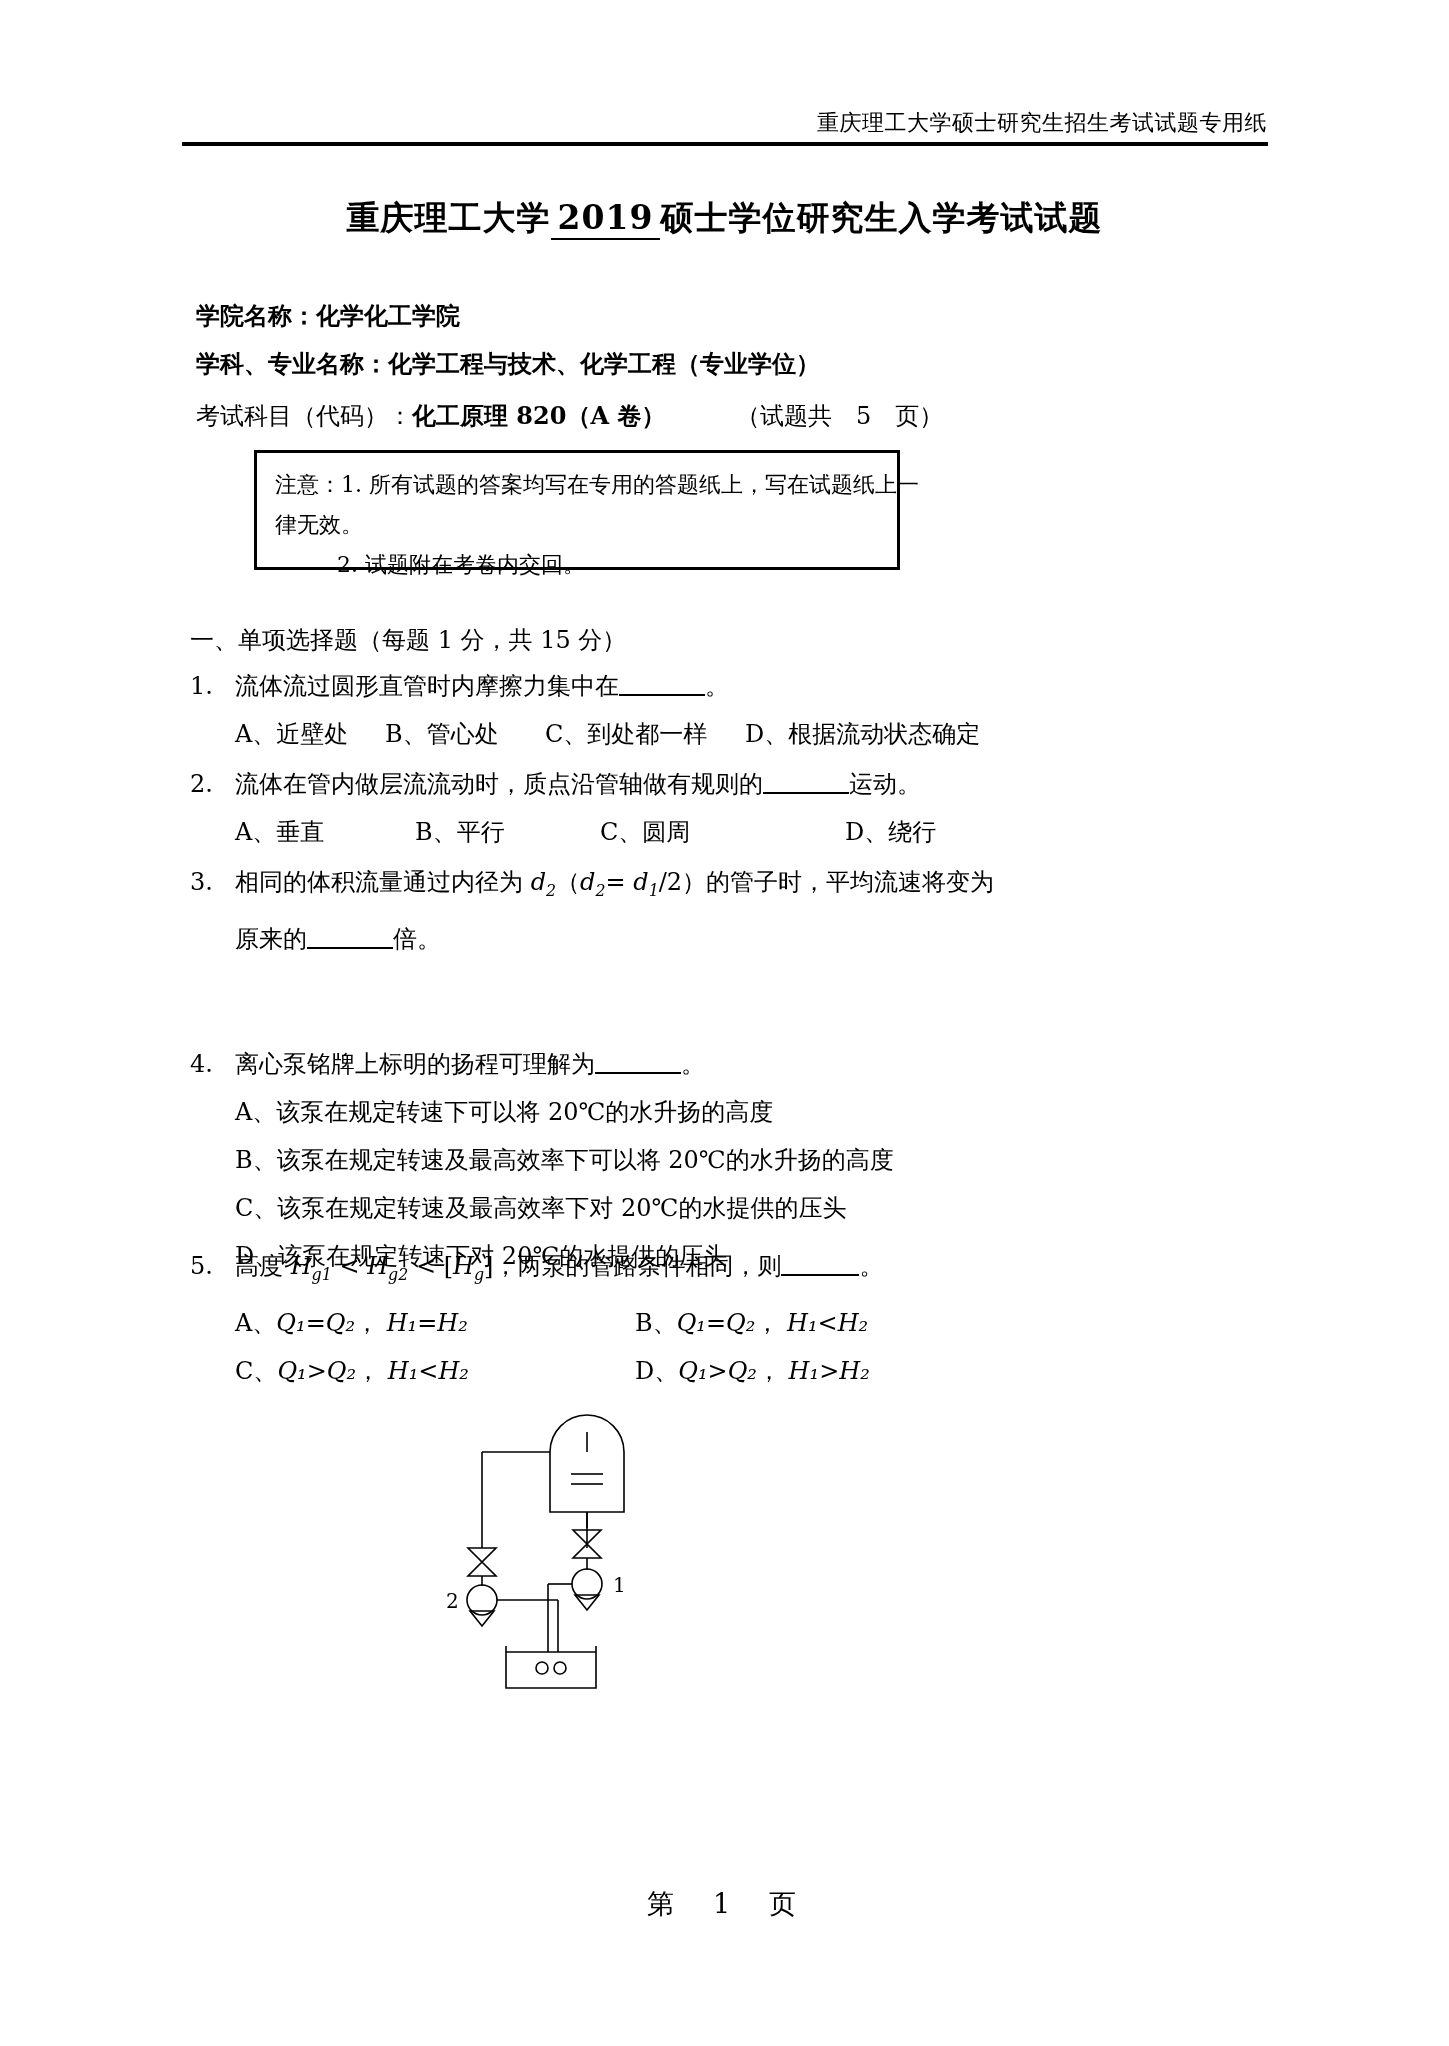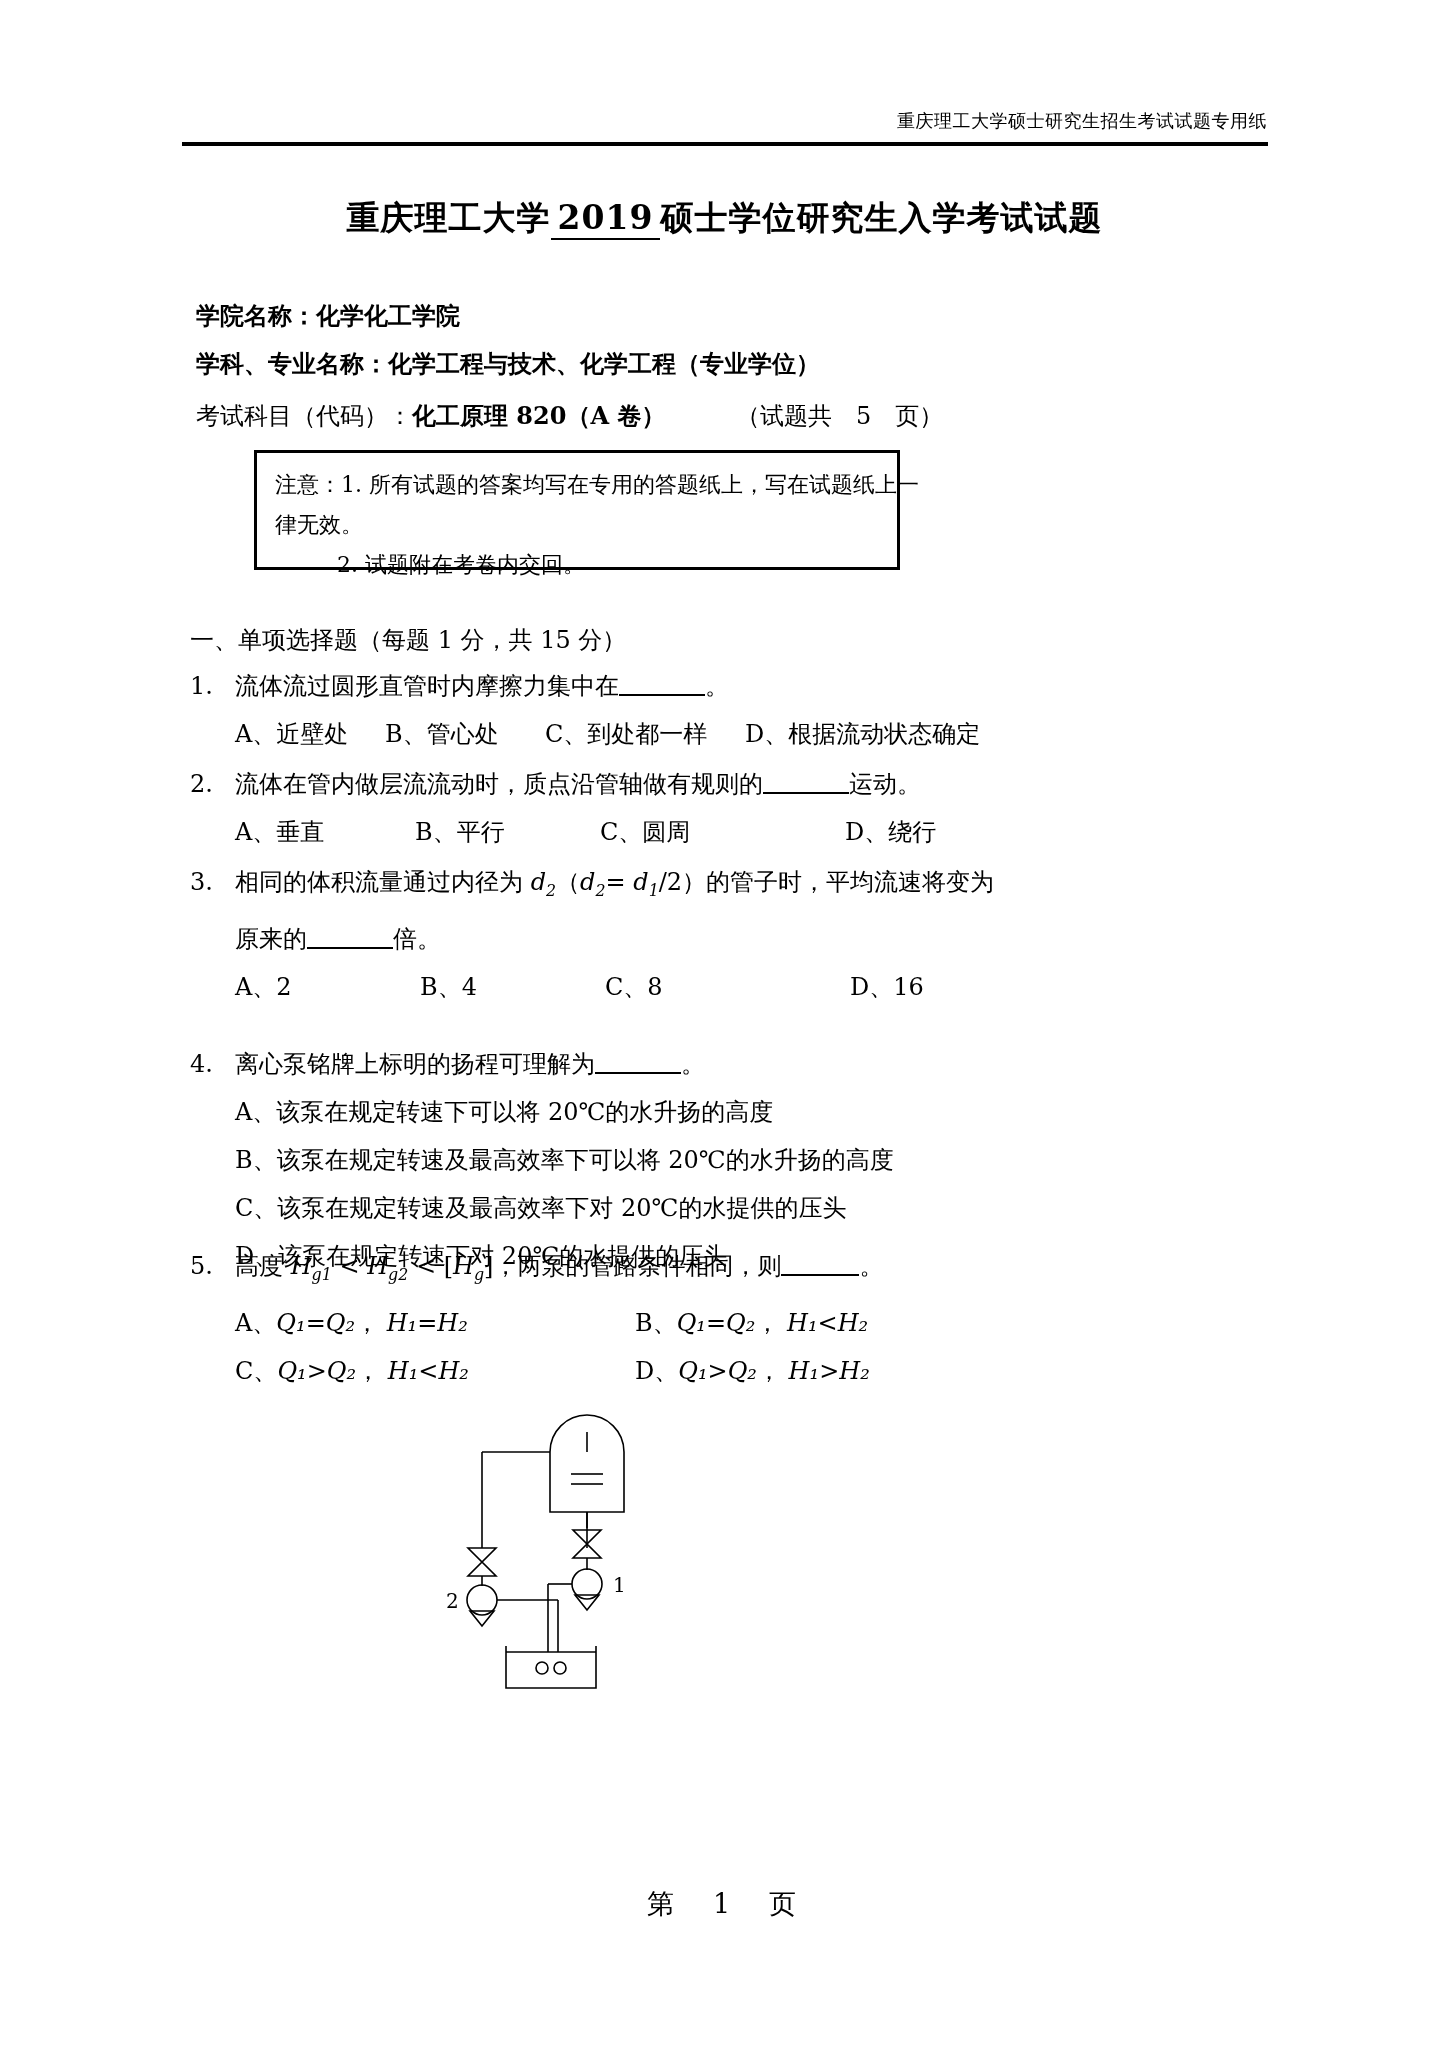--- a/index.html
+++ b/index.html
@@ -22,21 +22,21 @@
   }
 
   
   .doc-header {
     position: absolute;
     top: 112px;
     left: 182px;
     width: 1085px;
     text-align: right;
     font-family: Liberation Sans, sans-serif;
-    font-size: 18px;
+    font-size: 22px;
     letter-spacing: 0.5px;
     line-height: 1;
     white-space: nowrap;
   }
   .header-rule {
     position: absolute;
     top: 142px;
     left: 182px;
     width: 1086px;
     height: 4px;
@@ -243,23 +243,20 @@
 
   <div class="q q3">
     <span class="q-num">3.</span>
     <div class="q-body">
       <div class="q-line">
         <span>相同的体积流量通过内径为 </span><i class="math"><span>d</span><sub>2</sub></i><span>（</span><i class="math"><span>d</span><sub>2</sub></i><span>= </span><i class="math"><span>d</span><sub>1</sub></i><span>/2）的管子时，平均流速将变为</span>
       </div>
       <div class="q-line">
         <span>原来的</span><span class="blank"></span><span>倍。</span>
       </div>
-      <div class="q-line opts q3-opts">
-        <span class="opt w185">A、2</span><span class="opt w185">B、4</span><span class="opt w245">C、8</span><span class="opt">D、16</span>
-      </div>
     </div>
   </div>
 
   <div class="q q4">
     <span class="q-num">4.</span>
     <div class="q-body">
       <div class="q-line">
         <span>离心泵铭牌上标明的扬程可理解为</span><span class="blank"></span><span>。</span>
       </div>
       <div class="q-line">A、该泵在规定转速下可以将 20℃的水升扬的高度</div>

